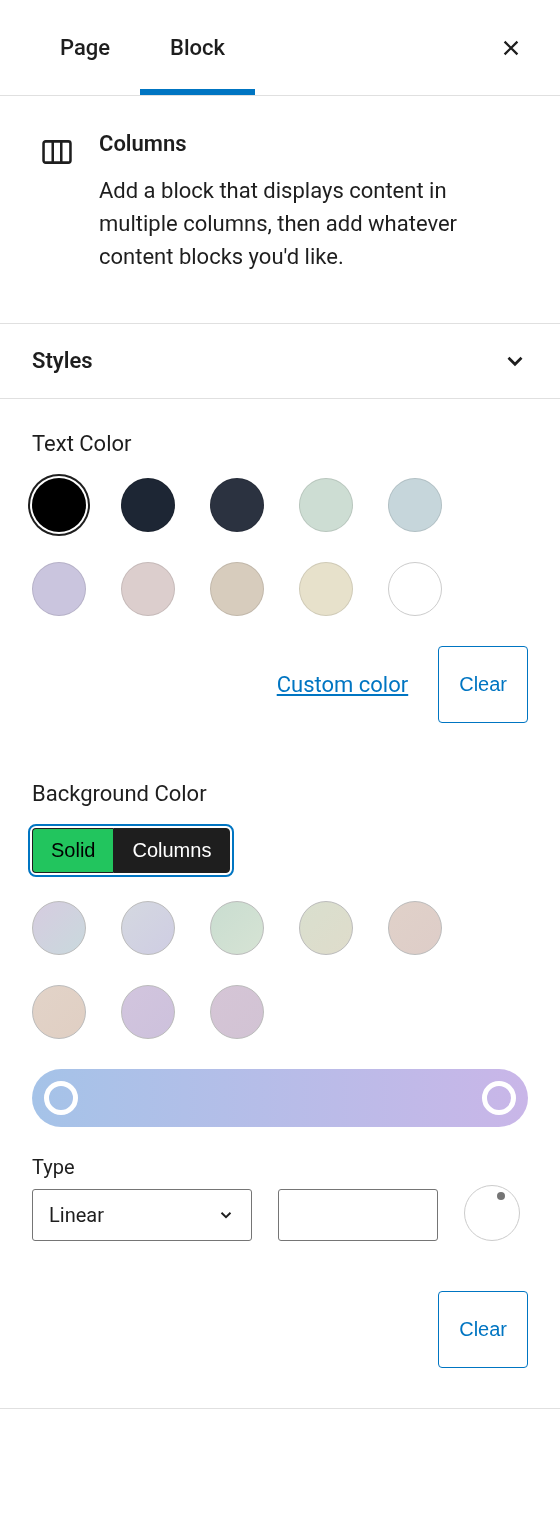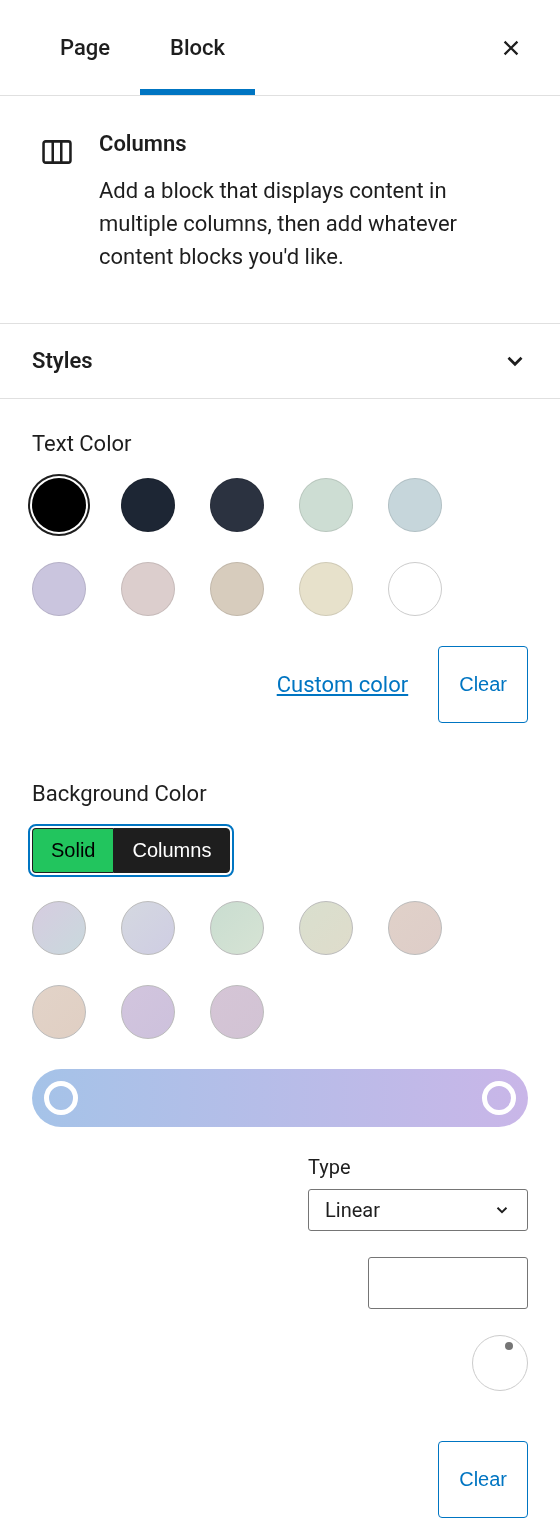--- a/index.html
+++ b/index.html
@@ -180,41 +180,40 @@
       transform: translateY(-50%);
       cursor: pointer;
     }
     .gradient-stop.left { left: 12px; }
     .gradient-stop.right { right: 12px; }
     .type-row {
       display: flex;
       align-items: flex-end;
       gap: 26px;
       margin-top: 8px;
-      flex-direction: column;
     }
     .type-col {
       display: flex;
       flex-direction: column;
       gap: 10px;
     }
     .type-label {
       font-size: 20px;
     }
     .select {
       border: 1.5px solid #757575;
       border-radius: 3px;
       padding: 12px 16px;
       width: 220px;
       font-size: 20px;
       display: flex;
       align-items: center;
       justify-content: space-between;
       cursor: pointer;
-      height: 42px;
+      height: 52px;
     }
     .num-input {
       border: 1.5px solid #757575;
       border-radius: 3px;
       width: 160px;
       height: 52px;
       font-size: 20px;
       padding: 0 12px;
     }
     .angle-circle {

